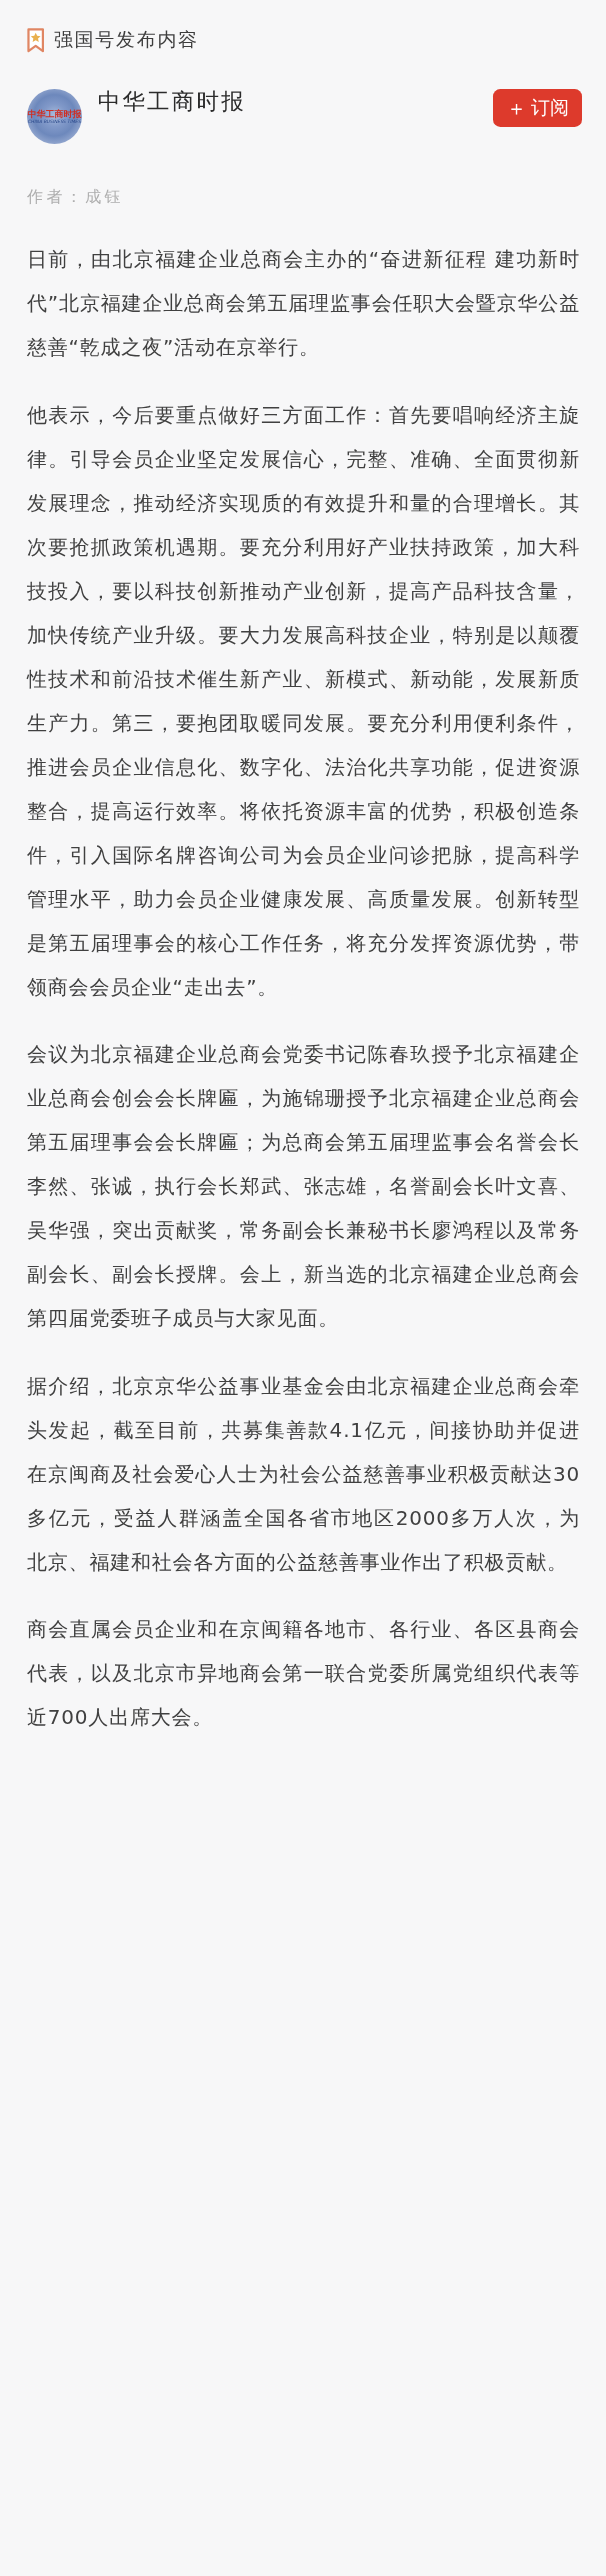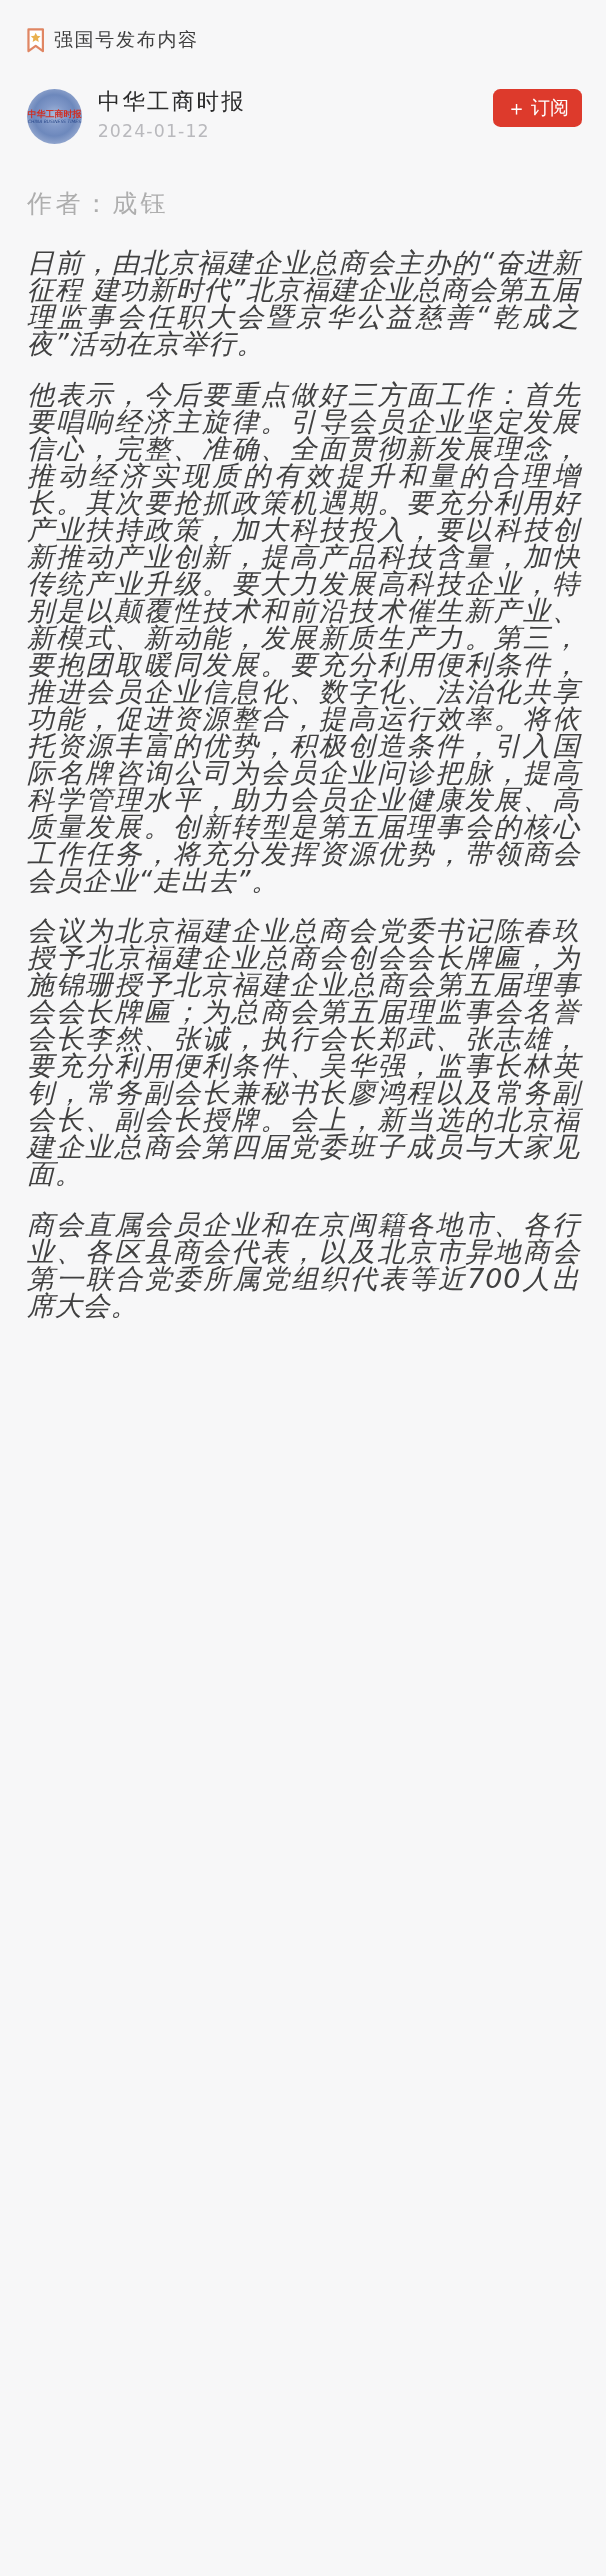--- a/index.html
+++ b/index.html
@@ -100,33 +100,32 @@
     font-size: 19px;
     display: flex;
     align-items: center;
     justify-content: center;
     gap: 4.5px;
     cursor: pointer;
   }
   .subscribe-plus { font-size: 20px; line-height: 20px; }
   .author-line {
     margin-top: 43px;
-    font-size: 25px;
+    font-size: 16px;
     color: #aeaeae;
     letter-spacing: 3.4px;
   }
   .article-body { margin-top: 29px; }
   .article-body p {
     margin: 0 0 23.6px 0;
-    font-size: 27px;
-    line-height: 27px;
+    font-size: 20px;
+    line-height: 44px;
     letter-spacing: 0.8px;
     color: #404040;
     text-align: justify;
-    font-style: italic;
   }
 </style>
 </head>
 <body>
 
 <div class="page">
 
 
   <div class="badge-row">
     <svg class="badge-icon" width="17.4" height="25" viewBox="0 0 31 45">
@@ -136,31 +135,31 @@
     <span class="badge-label">强国号发布内容</span>
   </div>
 
   <div class="publisher-row">
     <div class="avatar">
       <div class="avatar-title">中华工商时报</div>
       <div class="avatar-sub">CHINA BUSINESS TIMES</div>
     </div>
     <div class="pub-meta">
       <div class="pub-name">中华工商时报</div>
-      <div class="pub-date">2024-01-12</div>
     </div>
     <button class="subscribe-btn">
       <span class="subscribe-plus">＋</span>
       <span>订阅</span>
     </button>
   </div>
 
   <div class="author-line">作者：成钰</div>
 
   <div class="article-body">
     <p>日前，由北京福建企业总商会主办的“奋进新征程 建功新时代”北京福建企业总商会第五届理监事会任职大会暨京华公益慈善“乾成之夜”活动在京举行。</p>
     <p>他表示，今后要重点做好三方面工作：首先要唱响经济主旋律。引导会员企业坚定发展信心，完整、准确、全面贯彻新发展理念，推动经济实现质的有效提升和量的合理增长。其次要抢抓政策机遇期。要充分利用好产业扶持政策，加大科技投入，要以科技创新推动产业创新，提高产品科技含量，加快传统产业升级。要大力发展高科技企业，特别是以颠覆性技术和前沿技术催生新产业、新模式、新动能，发展新质生产力。第三，要抱团取暖同发展。要充分利用便利条件，推进会员企业信息化、数字化、法治化共享功能，促进资源整合，提高运行效率。将依托资源丰富的优势，积极创造条件，引入国际名牌咨询公司为会员企业问诊把脉，提高科学管理水平，助力会员企业健康发展、高质量发展。创新转型是第五届理事会的核心工作任务，将充分发挥资源优势，带领商会会员企业“走出去”。</p>
-    <p>会议为北京福建企业总商会党委书记陈春玖授予北京福建企业总商会创会会长牌匾，为施锦珊授予北京福建企业总商会第五届理事会会长牌匾；为总商会第五届理监事会名誉会长李然、张诚，执行会长郑武、张志雄，要充分利用便利条件、吴华强，监事长林英钊，常务副会长兼秘书长廖鸿程以及常务副会长、副会长授牌。会上，新当选的北京福建企业总商会第四届党委班子成员与大家见面。</p>
+    <p>会议为北京福建企业总商会党委书记陈春玖授予北京福建企业总商会创会会长牌匾，为施锦珊授予北京福建企业总商会第五届理事会会长牌匾；为总商会第五届理监事会名誉会长李然、张诚，执行会长郑武、张志雄，名誉副会长叶文喜、吴华强，突出贡献奖，常务副会长兼秘书长廖鸿程以及常务副会长、副会长授牌。会上，新当选的北京福建企业总商会第四届党委班子成员与大家见面。</p>
+    <p>据介绍，北京京华公益事业基金会由北京福建企业总商会牵头发起，截至目前，共募集善款4.1亿元，间接协助并促进在京闽商及社会爱心人士为社会公益慈善事业积极贡献达30多亿元，受益人群涵盖全国各省市地区2000多万人次，为北京、福建和社会各方面的公益慈善事业作出了积极贡献。</p>
     <p>商会直属会员企业和在京闽籍各地市、各行业、各区县商会代表，以及北京市异地商会第一联合党委所属党组织代表等近700人出席大会。</p>
   </div>
 
 </div>
 
 
 </body></html>

